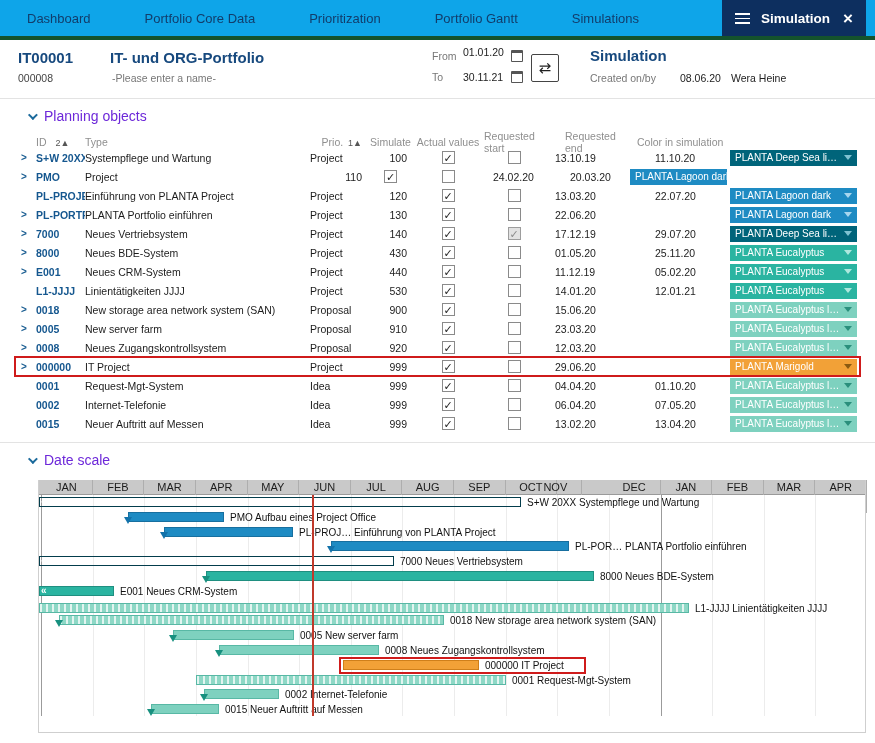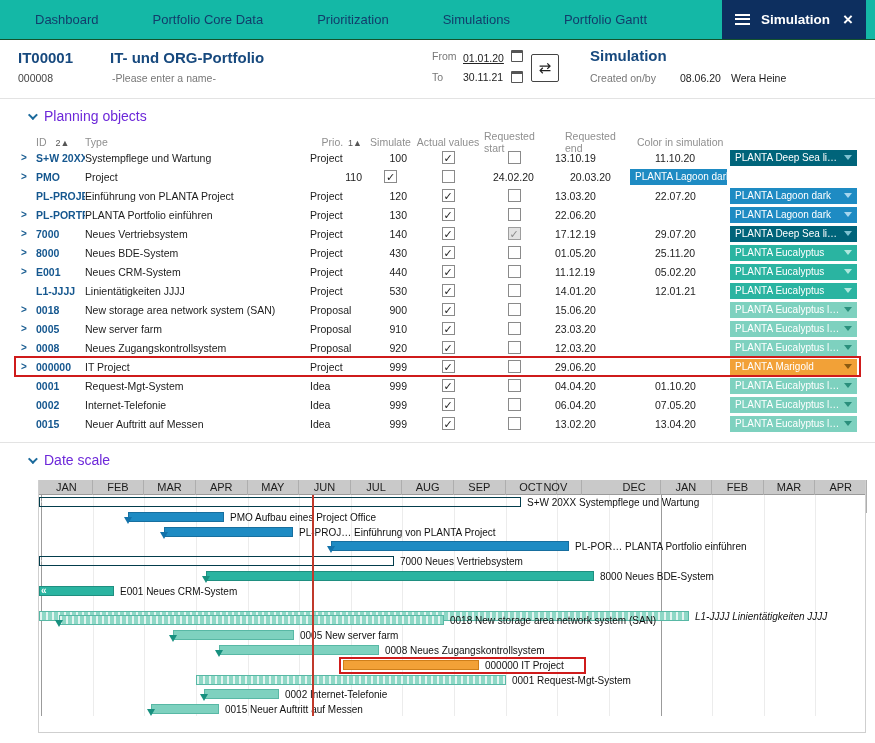--- a/index.html
+++ b/index.html
@@ -3,38 +3,38 @@
 <meta charset="utf-8">
 <style>
   * { box-sizing: border-box; }
   html,body { margin:0; padding:0; }
   body {
     width:875px; height:743px; overflow:hidden; background:#fff;
     font-family:"Liberation Sans", sans-serif; color:#1c1c1c;
     position:relative;
   }
   
-  .nav { display:flex; align-items:stretch; height:40px; background:#14b8a6; border-bottom:1px solid #14532d;padding-left:8px; }
+  .nav { display:flex; align-items:stretch; height:40px; background:#0ea5e9; border-bottom:4px solid #14532d; }
   .nav-items { display:flex; }
   .nav-item { display:flex; align-items:center; padding:0 27px; font-size:13px; color:#123d6b; cursor:pointer; white-space:nowrap; }
   .active-tab { margin-left:auto; margin-right:9px; display:flex; align-items:center; gap:11px; background:#0d2f5f; color:#fff; padding:0 13px; font-size:13.5px; font-weight:bold; }
   .burger { width:15px; height:11px; background:linear-gradient(to bottom,#fff 0 2px,transparent 2px 4.5px,#fff 4.5px 6.5px,transparent 6.5px 9px,#fff 9px 11px); }
   .tab-close { font-size:17px; font-weight:bold; line-height:1; margin-left:2px; cursor:pointer; }
   
   .hdr { position:relative; height:58px; background:#fff; }
   .hdr span { position:absolute; white-space:nowrap; }
   .h-big { font-size:15px; font-weight:bold; color:#17497e; }
   .h-small { font-size:10.5px; color:#444; }
   .h-gray { font-size:10.5px; color:#777; }
   .hdr-id { left:18px; top:9px; }
   .hdr-code { left:18px; top:32px; }
   .hdr-title { left:110px; top:9px; }
   .hdr-sub { left:112px; top:32px; }
   .lbl-from { left:432px; top:10px; }
-  .val-from { left:463px; top:12px; color:#222;text-decoration:underline; }
+  .val-from { left:463px; top:6px; color:#222; }
   .lbl-to { left:432px; top:31px; }
   .val-to { left:463px; top:31px; color:#222; }
   .cal { position:absolute; width:12px; height:12px; border:1px solid #555; border-top:3px solid #555; border-radius:1px; display:inline-block; }
   .cal1 { left:511px; top:10px; } .cal2 { left:511px; top:31px; }
   .refresh-btn { position:absolute; left:531px; top:14px; width:28px; height:28px; border:1px solid #444; border-radius:2px; display:flex; align-items:center; justify-content:center; font-size:15px; color:#222; cursor:pointer; }
   .hdr-sim { left:590px; top:7px; }
   .lbl-created { left:590px; top:32px; }
   .val-cdate { left:680px; top:32px; color:#222; }
   .val-cby { left:731px; top:32px; color:#222; }
   
@@ -91,22 +91,22 @@
 </head>
 <body>
 
 <div>
 
   <nav class="nav">
     <div class="nav-items" id="nav-items">
         <div class="nav-item">Dashboard</div>
         <div class="nav-item">Portfolio Core Data</div>
         <div class="nav-item">Prioritization</div>
+        <div class="nav-item">Portfolio Gantt</div>
         <div class="nav-item">Simulations</div>
-        <div class="nav-item">Portfolio Gantt</div>
       </div>
     <div class="active-tab">
       <span class="burger"></span>
       <span>Simulation</span>
       <span class="tab-close">×</span>
     </div>
   </nav>
 
   <header class="hdr">
     <span class="h-big hdr-id">IT00001</span>
@@ -490,21 +490,21 @@
             <div class="g-bar st-eucalyptus" style="left: 167px; width: 388px;"></div>
             <div class="g-mark mk-eucalyptus" style="left: 163px;"></div>
             <div class="g-label" style="left: 561px;">8000 Neues BDE-System</div>
           </div>
           <div class="g-row" style="top: 88.8px;">
             <div class="g-bar st-eucalyptus" style="left: 0px; width: 75px;">
               <span class="g-ovf">«</span>
             </div>
             <div class="g-label" style="left: 81px;">E001 Neues CRM-System</div>
           </div>
-          <div class="g-row" style="top: 114px; font-style: italic;">
+          <div class="g-row" style="top: 106px;">
             <div class="g-bar st-dotted_light" style="left: 0px; width: 650px;"></div>
             <div class="g-label" style="left: 656px;">L1-JJJJ Linientätigkeiten JJJJ</div>
           </div>
           <div class="g-row" style="top: 118.4px;">
             <div class="g-bar st-dotted_light" style="left: 20px; width: 385px;"></div>
             <div class="g-mark mk-dotted_light" style="left: 16px;"></div>
             <div class="g-label" style="left: 411px;">0018 New storage area network system (SAN)</div>
           </div>
           <div class="g-row" style="top: 133.2px;">
             <div class="g-bar st-eucalyptus_light" style="left: 134px; width: 121px;"></div>

